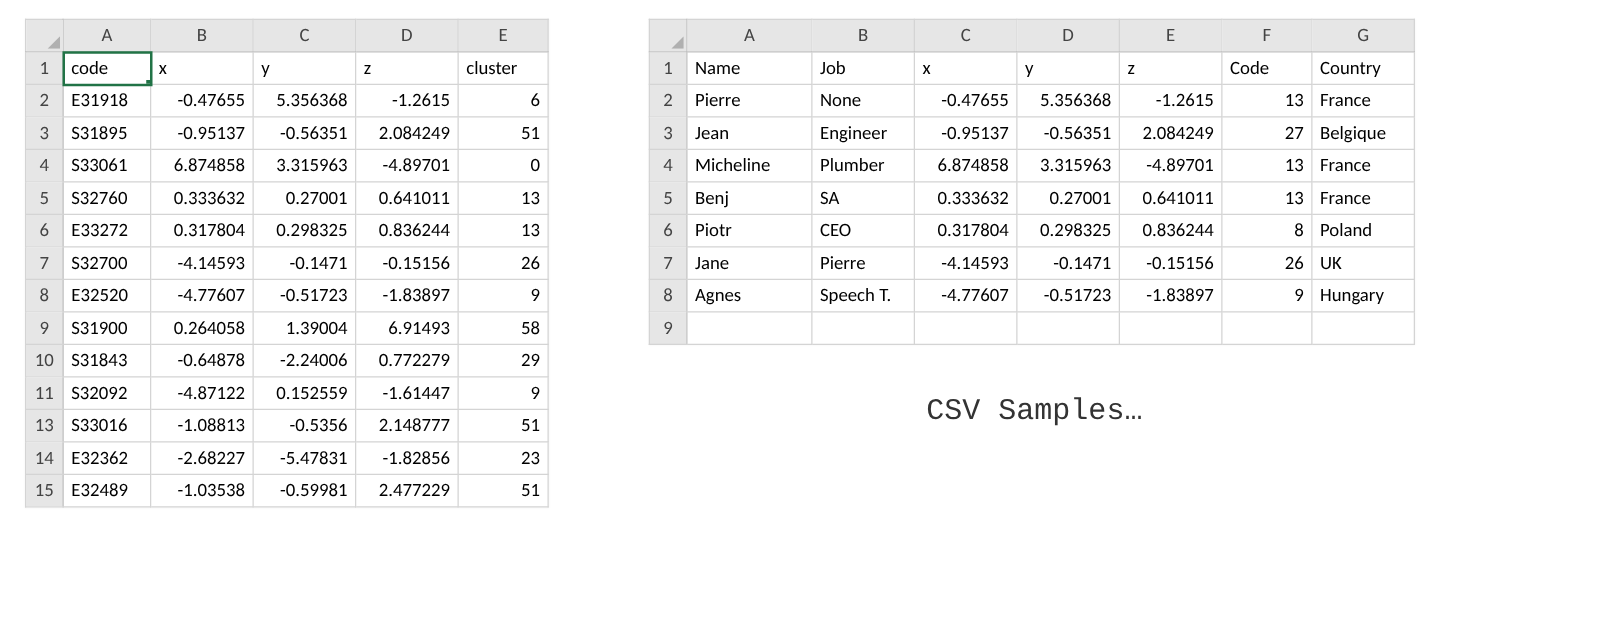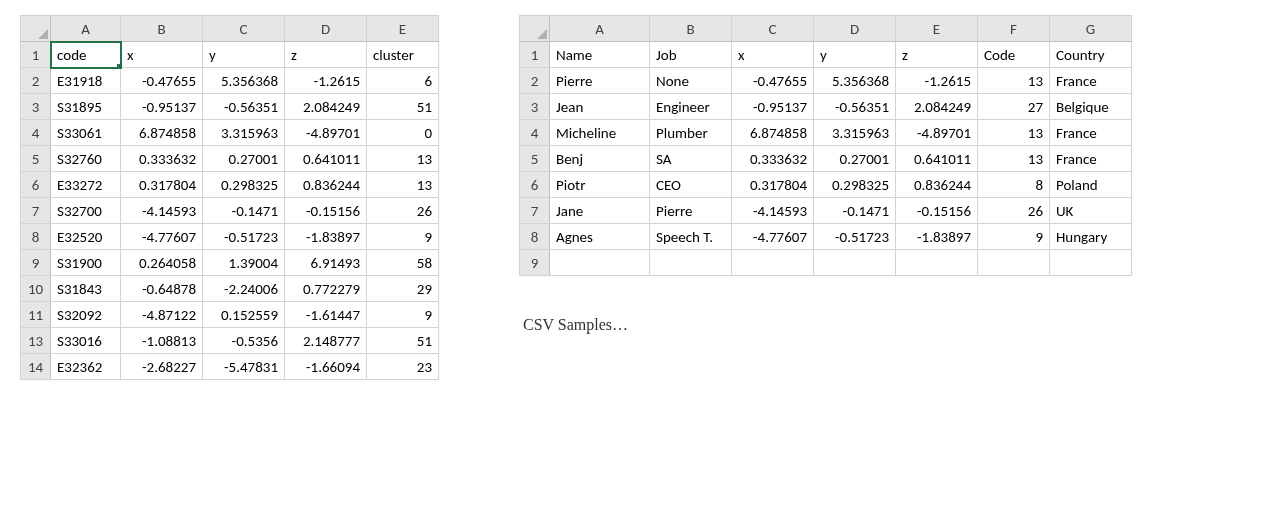--- a/index.html
+++ b/index.html
@@ -49,21 +49,21 @@
       position: relative;
     }
     .ss th.corner svg { position:absolute; right:2px; bottom:2px; }
     .ss td { text-align: left; background:#fff; }
     .ss td.num { text-align: right; }
     .ss td.selected { outline: 2px solid #217346; outline-offset: -1px; position: relative; }
     .ss td.selected::after {
       content:""; position:absolute; right:-3px; bottom:-3px; width:6px; height:6px; background:#217346;
     }
     .right-col { display:flex; flex-direction:column; gap:40px; }
-    .caption { font-size:16px; color:#333; padding-left:4px; font-family: Liberation Serif, serif; }
+    .caption { font-size:24px; color:#333; padding-left:4px; font-family: Liberation Mono, monospace; text-align: center; }
     
     .t1 .cA{width:70px}.t1 .cB{width:82px}.t1 .cC{width:82px}.t1 .cD{width:82px}.t1 .cE{width:72px}
     
     .t2 .cA{width:100px}.t2 .cB{width:82px}.t2 .cC{width:82px}.t2 .cD{width:82px}.t2 .cE{width:82px}.t2 .cF{width:72px}.t2 .cG{width:82px}
   </style>
 </head>
 <body>
 
 <table class="ss t1">
   <thead>
@@ -175,22 +175,30 @@
         <td class="num cB">-1.08813</td>
         <td class="num cC">-0.5356</td>
         <td class="num cD">2.148777</td>
         <td class="num cE">51</td>
       </tr>
       <tr>
         <th class="rowhdr">14</th>
         <td class="cA">E32362</td>
         <td class="num cB">-2.68227</td>
         <td class="num cC">-5.47831</td>
-        <td class="num cD">-1.66094</td>
+        <td class="num cD">-1.82856</td>
         <td class="num cE">23</td>
+      </tr>
+      <tr>
+        <th class="rowhdr">15</th>
+        <td class="cA">E32489</td>
+        <td class="num cB">-1.03538</td>
+        <td class="num cC">-0.59981</td>
+        <td class="num cD">2.477229</td>
+        <td class="num cE">51</td>
       </tr>
     </tbody>
 </table>
 
 <div class="right-col">
   <table class="ss t2">
     <thead>
       <tr>
         <th class="corner">
           <svg width="10" height="10">

